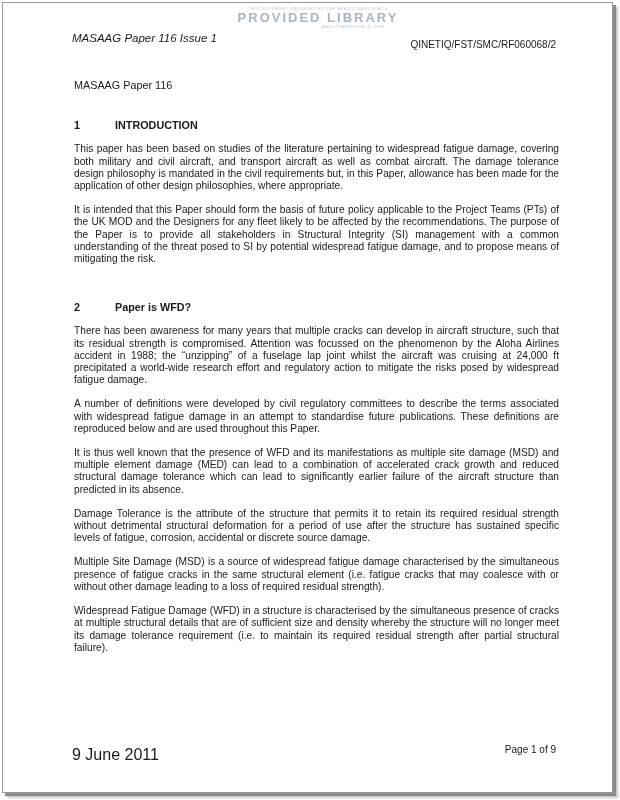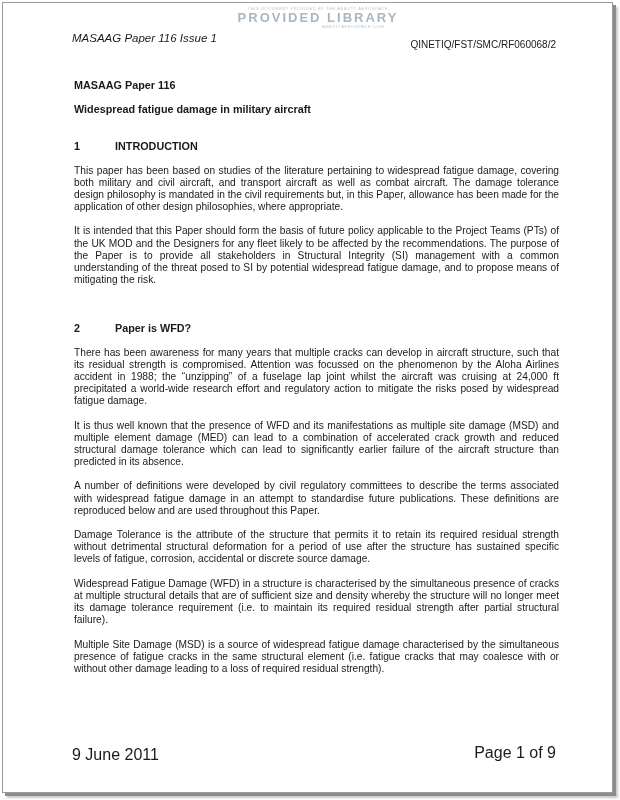--- a/index.html
+++ b/index.html
@@ -9,64 +9,63 @@
       background:#fff; border:1px solid #9a9a9a;
       box-shadow: 3px 3px 0 #8c8c8c, 5px 5px 2px #c8c8c8;
     }
     .watermark { position:absolute; left:200px; top:3px; width:230px; text-align:center; color:#b7c2cc; }
     .wm-top { font-size:4px; letter-spacing:0.6px; line-height:5px; }
     .wm-main { font-size:13px; font-weight:bold; letter-spacing:2px; line-height:13px; color:#a9b6c2; }
     .wm-sub { font-size:4px; letter-spacing:0.6px; line-height:5px; padding-left:70px; }
     .hdr-left { position:absolute; left:72px; top:32px; font-size:11.5px;font-style:italic; }
     .hdr-right { position:absolute; right:64px; top:39px; font-size:10px; }
     .content { position:absolute; left:74px; top:79px; width:485px; font-size:10.2px; line-height:12.2px; }
-    .doc-title { font-weight:bold; font-size:10.8px; margin:0 0 12px 0; }
+    .doc-title { font-weight:normal; font-size:10.8px; margin:0 0 28px 0; }
     .doc-subtitle { font-weight:bold; font-size:10.8px; margin:0 0 25px 0; }
     .section-heading { font-weight:bold; font-size:10.8px; display:flex; margin:0 0 12px 0; }
     .sec-num { width:41px; }
     p { margin:0 0 12px 0; text-align:justify; }
     .gap-sec { height:24px; }
     .term { font-weight:normal; }
     .ftr-left { position:absolute; left:72px; top:746px; font-size:16px; }
-    .ftr-right { position:absolute; right:64px; top:744px; font-size:16px; }
+    .ftr-right { position:absolute; right:64px; top:744px; font-size:10px; }
   </style>
 </head>
 <body>
 
 <div class="page">
   <div class="watermark">
     <div class="wm-top">THIS DOCUMENT PROVIDED BY THE ABBOTT AEROSPACE</div>
     <div class="wm-main">PROVIDED LIBRARY</div>
     <div class="wm-sub">ABBOTTAEROSPACE.COM</div>
   </div>
 </div>
 
 <div class="hdr-left">MASAAG Paper 116 Issue 1</div>
 <div class="hdr-right">QINETIQ/FST/SMC/RF060068/2</div>
 
 <div class="content">
   <div class="doc-title">MASAAG Paper 116</div>
-  <div class="doc-subtitle">Widespread fatigue damage in military aircraft</div>
 
   <div class="section-heading">
     <span class="sec-num">1</span>
     <span>INTRODUCTION</span>
   </div>
   <p>This paper has been based on studies of the literature pertaining to widespread fatigue damage, covering both military and civil aircraft, and transport aircraft as well as combat aircraft. The damage tolerance design philosophy is mandated in the civil requirements but, in this Paper, allowance has been made for the application of other design philosophies, where appropriate.</p>
   <p>It is intended that this Paper should form the basis of future policy applicable to the Project Teams (PTs) of the UK MOD and the Designers for any fleet likely to be affected by the recommendations. The purpose of the Paper is to provide all stakeholders in Structural Integrity (SI) management with a common understanding of the threat posed to SI by potential widespread fatigue damage, and to propose means of mitigating the risk.</p>
 
   <div class="gap-sec"></div>
 
   <div class="section-heading">
     <span class="sec-num">2</span>
     <span>Paper is WFD?</span>
   </div>
   <p>There has been awareness for many years that multiple cracks can develop in aircraft structure, such that its residual strength is compromised. Attention was focussed on the phenomenon by the Aloha Airlines accident in 1988; the “unzipping” of a fuselage lap joint whilst the aircraft was cruising at 24,000 ft precipitated a world-wide research effort and regulatory action to mitigate the risks posed by widespread fatigue damage.</p>
+  <p>A number of definitions were developed by civil regulatory committees to describe the terms associated with widespread fatigue damage in an attempt to standardise future publications. These definitions are reproduced below and are used throughout this Paper.</p>
   <p>It is thus well known that the presence of WFD and its manifestations as multiple site damage (MSD) and multiple element damage (MED) can lead to a combination of accelerated crack growth and reduced structural damage tolerance which can lead to significantly earlier failure of the aircraft structure than predicted in its absence.</p>
-  <p>A number of definitions were developed by civil regulatory committees to describe the terms associated with widespread fatigue damage in an attempt to standardise future publications. These definitions are reproduced below and are used throughout this Paper.</p>
 
   <p><span class="term">Damage Tolerance</span><span> is the attribute of the structure that permits it to retain its required residual strength without detrimental structural deformation for a period of use after the structure has sustained specific levels of fatigue, corrosion, accidental or discrete source damage.</span></p>
+  <p><span class="term">Multiple Site Damage (MSD)</span><span> is a source of widespread fatigue damage characterised by the simultaneous presence of fatigue cracks in the same structural element (i.e. fatigue cracks that may coalesce with or without other damage leading to a loss of required residual strength).</span></p>
   <p><span class="term">Widespread Fatigue Damage (WFD)</span><span> in a structure is characterised by the simultaneous presence of cracks at multiple structural details that are of sufficient size and density whereby the structure will no longer meet its damage tolerance requirement (i.e. to maintain its required residual strength after partial structural failure).</span></p>
-  <p><span class="term">Multiple Site Damage (MSD)</span><span> is a source of widespread fatigue damage characterised by the simultaneous presence of fatigue cracks in the same structural element (i.e. fatigue cracks that may coalesce with or without other damage leading to a loss of required residual strength).</span></p>
 </div>
 
 <div class="ftr-left">9 June 2011</div>
 <div class="ftr-right">Page 1 of 9</div>
 
 </body></html>

